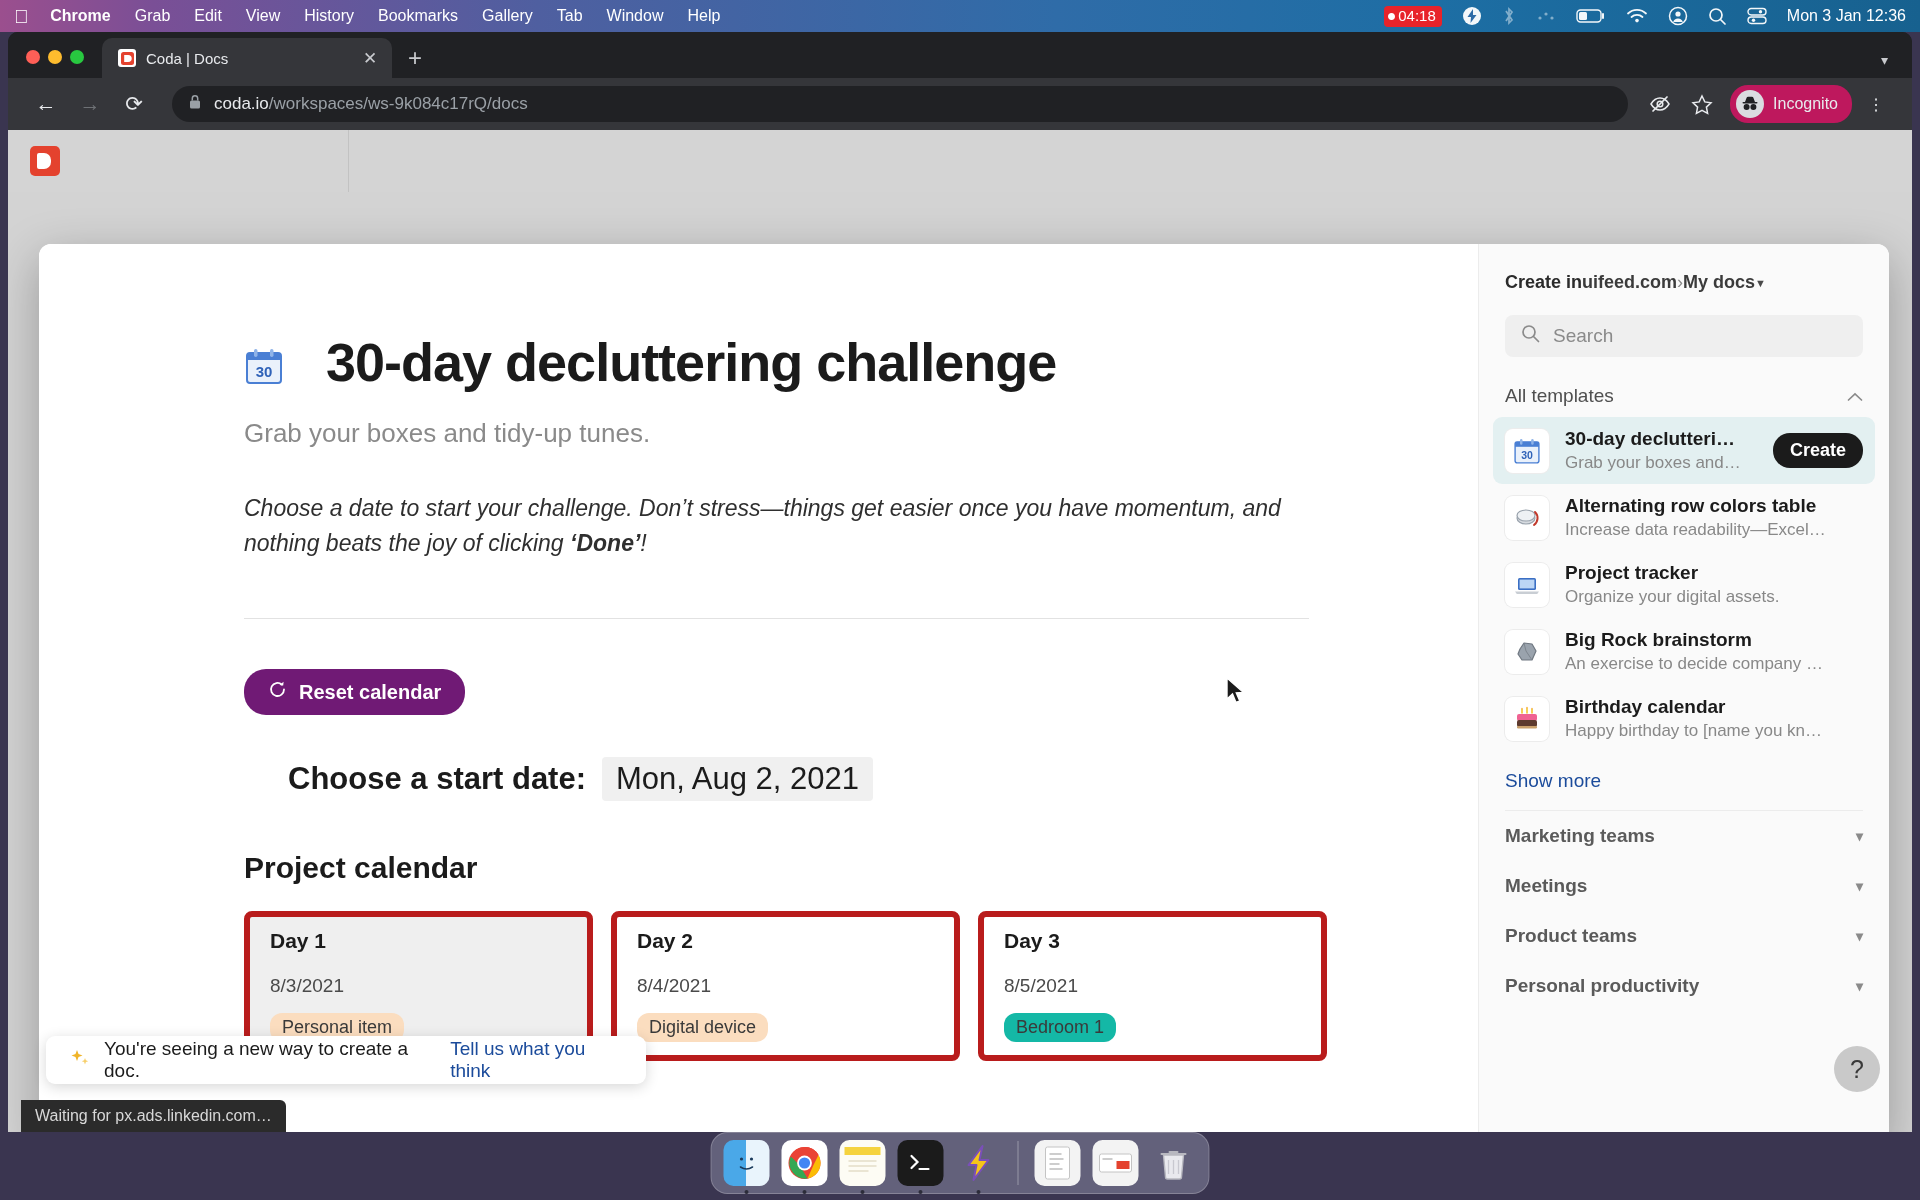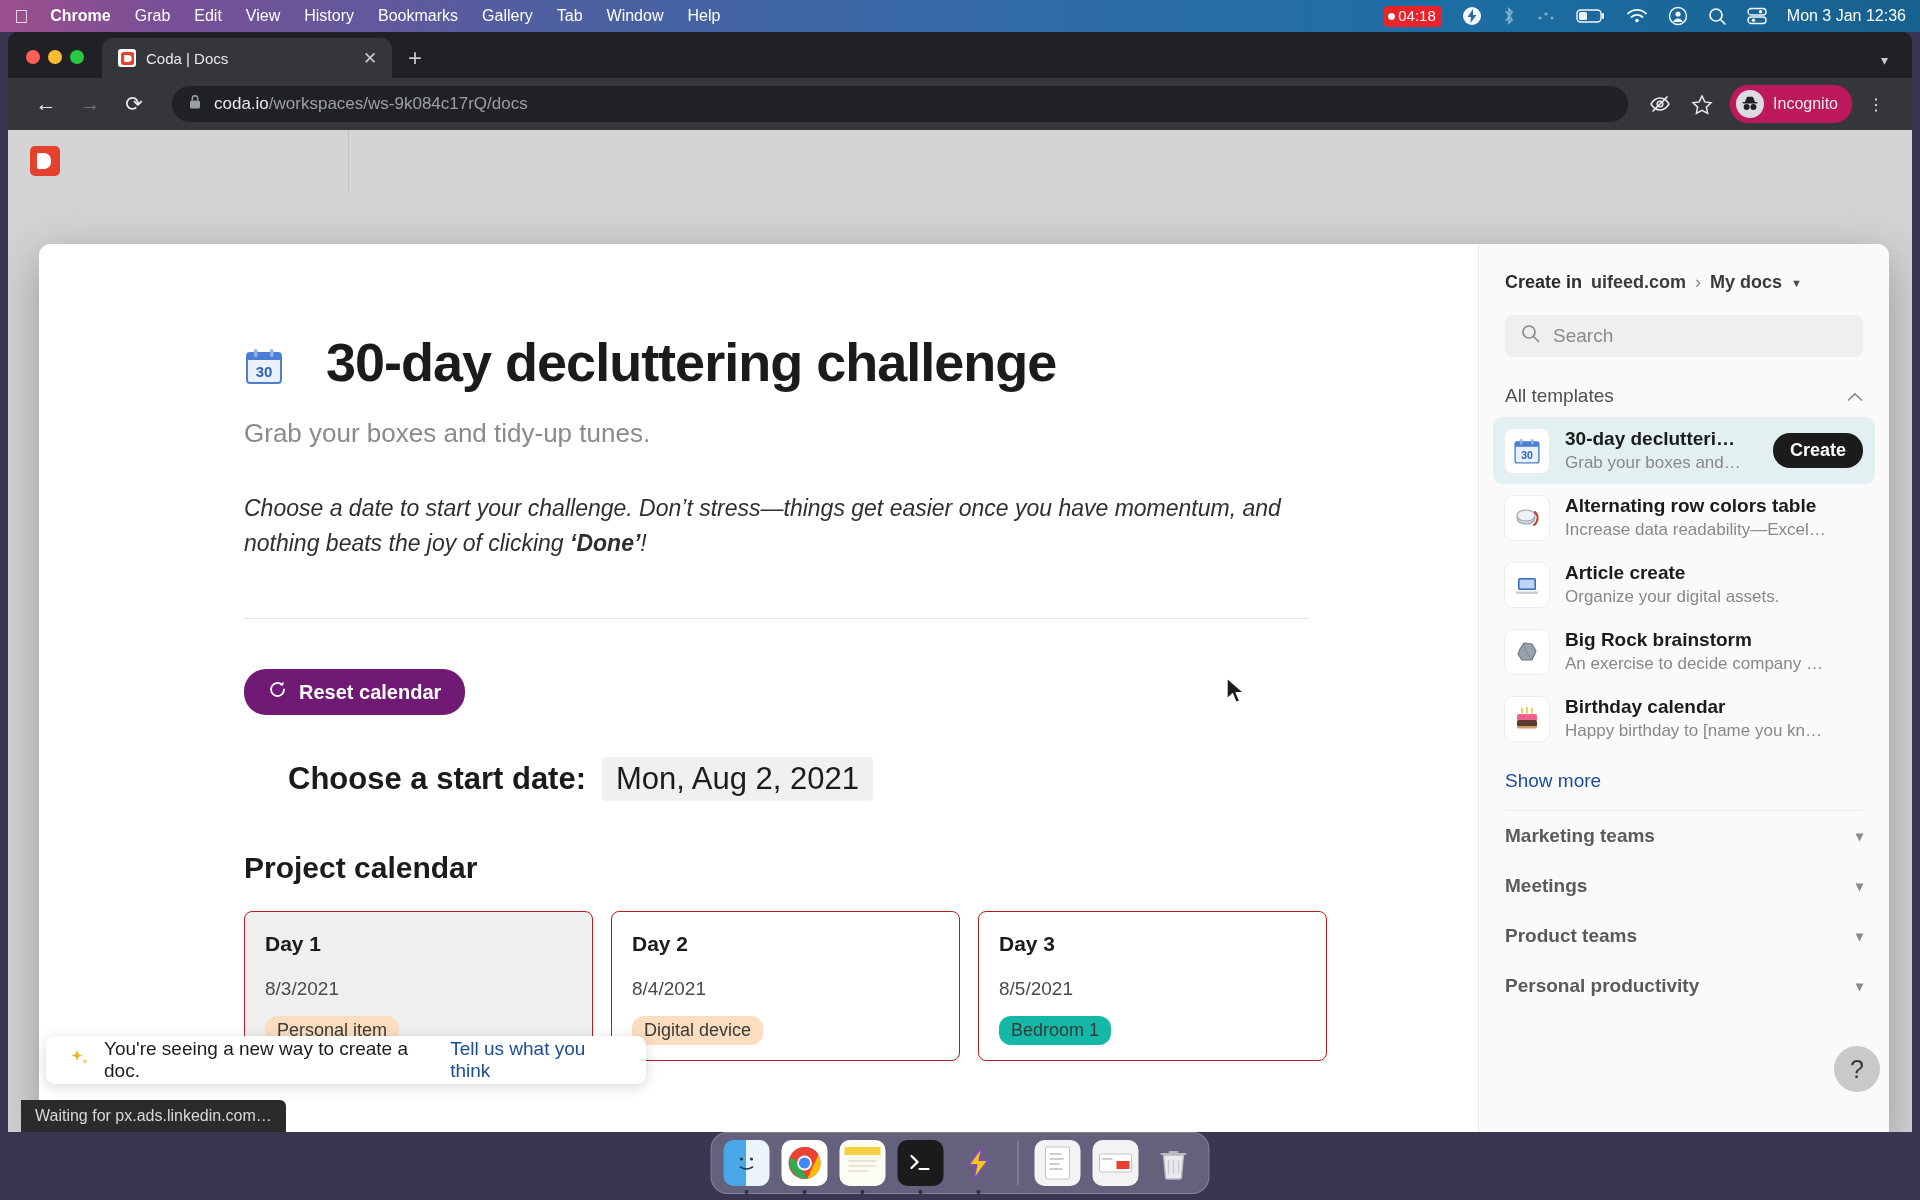--- a/index.html
+++ b/index.html
@@ -109,29 +109,29 @@
   .doc-hr { width:1065px; height:1px; background:#e2e2e2; margin-top:58px; }
   .reset-btn {
     display:inline-flex; align-items:center; gap:12px; background:#701a75; color:#fff;
     border-radius:22px; padding:11px 24px; font-size:20px; font-weight:bold; margin-top:50px;
   }
   .date-row { display:flex; align-items:center; gap:16px; margin-top:42px; }
   .date-label { font-size:31px; font-weight:bold; color:#1b1b1b;margin-left:44px; }
   .date-value { font-size:31px; color:#1b1b1b; background:#f0f0f0; padding:4px 14px; border-radius:4px; }
   .cal-head { font-size:30px; font-weight:bold; color:#1b1b1b; margin-top:50px; }
   .cal-cards { display:flex; gap:18px; margin-top:26px; }
-  .cal-card { width:349px; height:150px; border:1px solid #b91c1c; border-radius:8px; padding:20px 20px 0 20px; }
+  .cal-card { width:349px; height:150px; border:6px solid #b91c1c; border-radius:8px; padding:12px 20px 0 20px; }
   .cal-card.sel { background:#efefef; }
   .cal-day { font-size:21px; font-weight:bold; color:#1b1b1b; }
   .cal-date { font-size:19px; color:#4a4a4a; margin-top:22px; }
   .cal-tag { display:inline-block; margin-top:16px; padding:4px 12px; border-radius:12px; font-size:18px; color:#3a3a3a; }
 
   
   #tpl-pane { width:411px; height:898px; background:#fafafa; border-left:1px solid #ececec; padding: 28px 0 0 0; position:relative; }
-  .tpl-crumb { display:flex; align-items:center; gap:9px; font-size:18px; color:#2b2b2b; font-weight:bold; padding: 0 26px; }
+  .tpl-crumb { display:flex; align-items:center; font-size:18px; color:#2b2b2b; font-weight:bold; padding: 0 26px; }
   .tpl-crumb .light { color:#3b3b3b; font-weight:bold; }
   .tpl-crumb .sep { color:#8a8a8a; font-weight:normal; }
   .tpl-crumb .dd { font-size:11px; color:#4a4a4a; }
   .tpl-search {
     margin: 22px 26px 0 26px; height:42px; background:#efefef; border-radius:8px;
     display:flex; align-items:center; gap:13px; padding:0 16px; color:#8a8a8a; font-size:19px;
   }
   .tpl-sect {
     margin: 28px 26px 0 26px; display:flex; align-items:center; justify-content:space-between;
     font-size:19px; color:#4f4f4f;
@@ -474,21 +474,21 @@
 
           <div class="tpl-item">
             <span class="tpl-ico">
               <svg width="28" height="28" viewBox="0 0 28 28">
                   <rect x="5" y="7" width="18" height="12" rx="1.6" fill="#3b6fc4"></rect>
                   <rect x="6.6" y="8.6" width="14.8" height="8.8" fill="#bcd6f5"></rect>
                   <path d="M2 20.5 h24 l-1.8 2.5 H3.8 z" fill="#c9ced4"></path>
                 </svg>
             </span>
             <span class="tpl-txt">
-              <span class="tpl-name" style="display:block">Article create</span>
+              <span class="tpl-name" style="display:block">Project tracker</span>
               <span class="tpl-desc" style="display:block">Organize your digital assets.</span>
             </span>
           </div>
 
           <div class="tpl-item">
             <span class="tpl-ico">
               <svg width="28" height="28" viewBox="0 0 28 28">
                   <path d="M7 11 L11 5 L19 6 L23 13 L19 22 L9 22 L5 16 Z" fill="#9aa3ad" stroke="#6f7780" stroke-width="1.2" stroke-linejoin="round"></path>
                   <path d="M11 5 L13 13 L19 22" stroke="#7d858e" stroke-width="1" fill="none"></path>
                 </svg>

